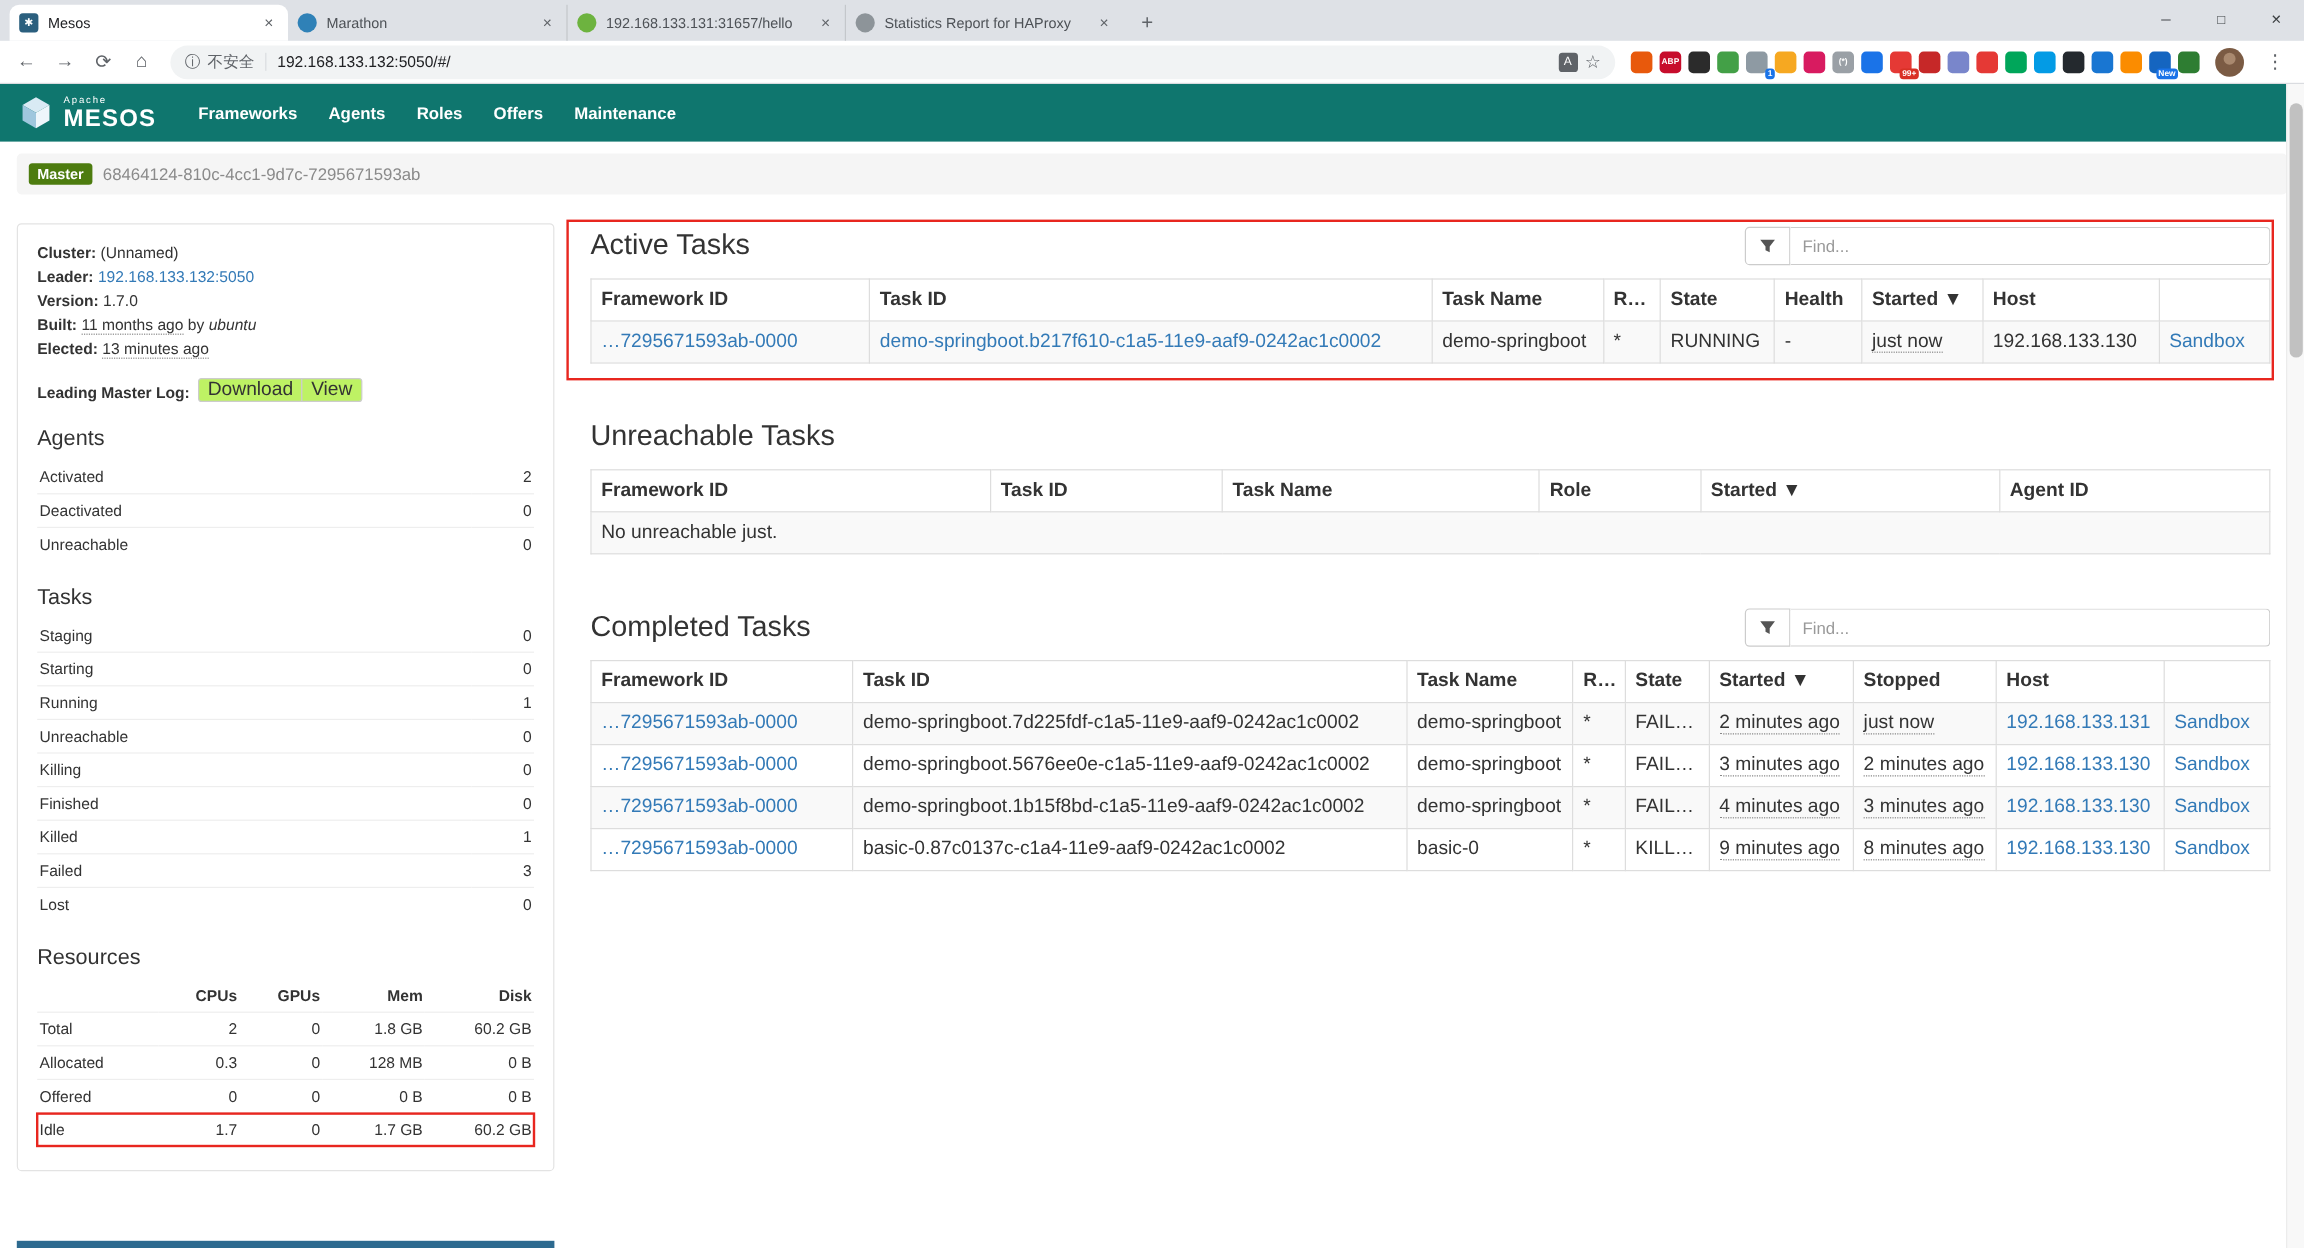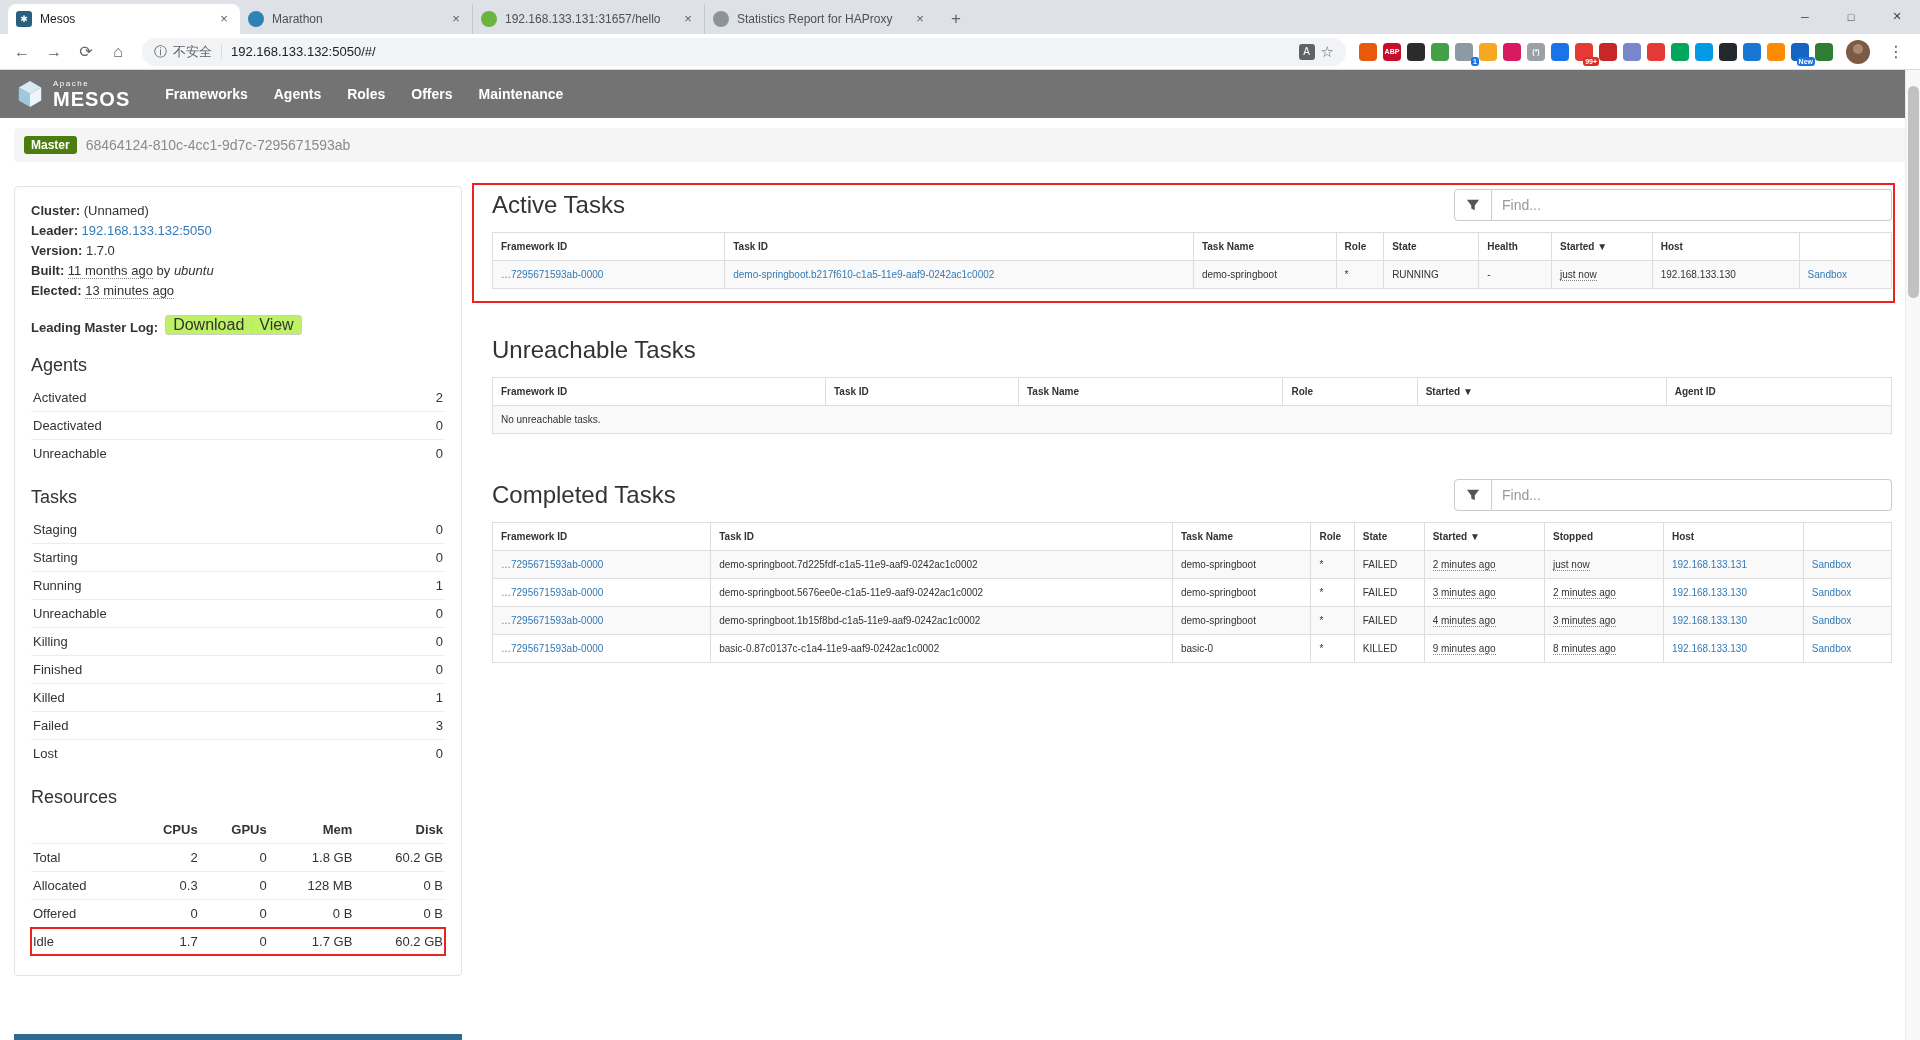--- a/index.html
+++ b/index.html
@@ -39,21 +39,21 @@
   .translate-icon { width:16px; height:16px; background:#5f6368; color:#fff; border-radius:3px; font-size:10px; display:flex; align-items:center; justify-content:center; }
   .star-icon { color:#5f6368; font-size:15px; }
   .extensions { display:flex; align-items:center; flex:none; }
   .ext { width:18px; height:18px; border-radius:4px; margin:0 3px; position:relative; display:inline-flex; align-items:center; justify-content:center; color:#fff; font-size:7px; font-weight:bold; }
   .ext-badge { position:absolute; bottom:-5px; right:-6px; color:#fff; font-style:normal; font-size:7px; line-height:9px; padding:0 2px; border-radius:3px; }
   .avatar { width:24px; height:24px; border-radius:50%; background:#7b5b44; margin:0 6px; position:relative; flex:none; }
   .avatar::after { content:""; position:absolute; left:7px; top:4px; width:10px; height:10px; border-radius:50%; background:#a9896f; }
   .menu-dots { color:#5f6368; font-size:16px; padding:0 8px; }
 
   
-  .mesos-nav { height:48px; background:#737373; display:flex; align-items:center; padding:0 16px; }
+  .mesos-nav { height:48px; background:#0f766e; display:flex; align-items:center; padding:0 16px; }
   .brand { display:flex; align-items:center; gap:9px; margin-right:22px; }
   .brand-text { color:#fff; line-height:1; }
   .brand-top { font-size:8px; letter-spacing:1.5px; display:block; margin-bottom:1px; }
   .brand-name { font-size:20px; font-weight:bold; letter-spacing:1px; }
   .nav-item { color:#fff; font-size:14px; font-weight:bold; padding:0 13px; line-height:48px; }
 
   
   .master-bar { margin:10px 14px 0; background:#f5f5f5; border-radius:4px; padding:8px 10px; display:flex; align-items:center; gap:9px; }
   .master-badge { background:#4d7c0f; color:#fff; font-size:12px; font-weight:bold; padding:2px 7px; border-radius:3px; }
   .master-id { color:#8a8a8a; font-size:14px; }
@@ -87,21 +87,21 @@
 
   
   .main { flex:1; min-width:0; margin-right:14px; }
   .section { position:relative; margin-bottom:44px; }
   .section-head { display:flex; align-items:center; justify-content:space-between; margin:2px 0 10px; min-height:34px; }
   .section-title { font-size:24px; font-weight:normal; color:#333; }
   .find-group { display:flex; }
   .find-btn { width:38px; height:32px; border:1px solid #ccc; background:#fff; border-radius:4px 0 0 4px; display:flex; align-items:center; justify-content:center; }
   .find-input { width:400px; height:32px; border:1px solid #ccc; border-left:none; border-radius:0 4px 4px 0; padding:0 10px; font-size:14px; color:#555; outline:none; background:#fff; }
   .find-input::placeholder { color:#999; }
-  .data-table { width:100%; border-collapse:collapse; font-size:10px; color:#333; table-layout:fixed; }
+  .data-table { width:100%; border-collapse:collapse; font-size:16px; color:#333; table-layout:fixed; }
   .data-table th, .data-table td { border:1px solid #ddd; padding:8px; text-align:left; vertical-align:top; overflow:hidden; white-space:nowrap; text-overflow:ellipsis; }
   .data-table th { font-weight:bold; }
   .data-table tbody tr:nth-child(odd) { background:#f9f9f9; }
   .annotation-box { position:absolute; border:2px solid #e8261f; pointer-events:none; }
   .anno-active { left:-20px; right:-3px; top:-5px; bottom:-14px; }
 
   
   .scrollbar { position:absolute; right:0; top:70px; bottom:0; width:15px; background:#f8f8f8; border-left:1px solid #ececec; }
   .scroll-thumb { position:absolute; top:16px; left:2px; width:11px; height:212px; background:#c1c1c1; border-radius:6px; }
 </style>
@@ -416,21 +416,21 @@
             <th>Framework ID</th>
             <th>Task ID</th>
             <th>Task Name</th>
             <th>Role</th>
             <th>Started ▼</th>
             <th>Agent ID</th>
           </tr>
         </thead>
         <tbody>
           <tr>
-            <td colspan="6">No unreachable tasks.</td>
+            <td colspan="6">No unreachable just.</td>
           </tr>
         </tbody>
       </table>
     </div>
 
     <div class="section">
       <div class="section-head">
         <span class="section-title">Completed Tasks</span>
         <span class="find-group">
           <span class="find-btn">

